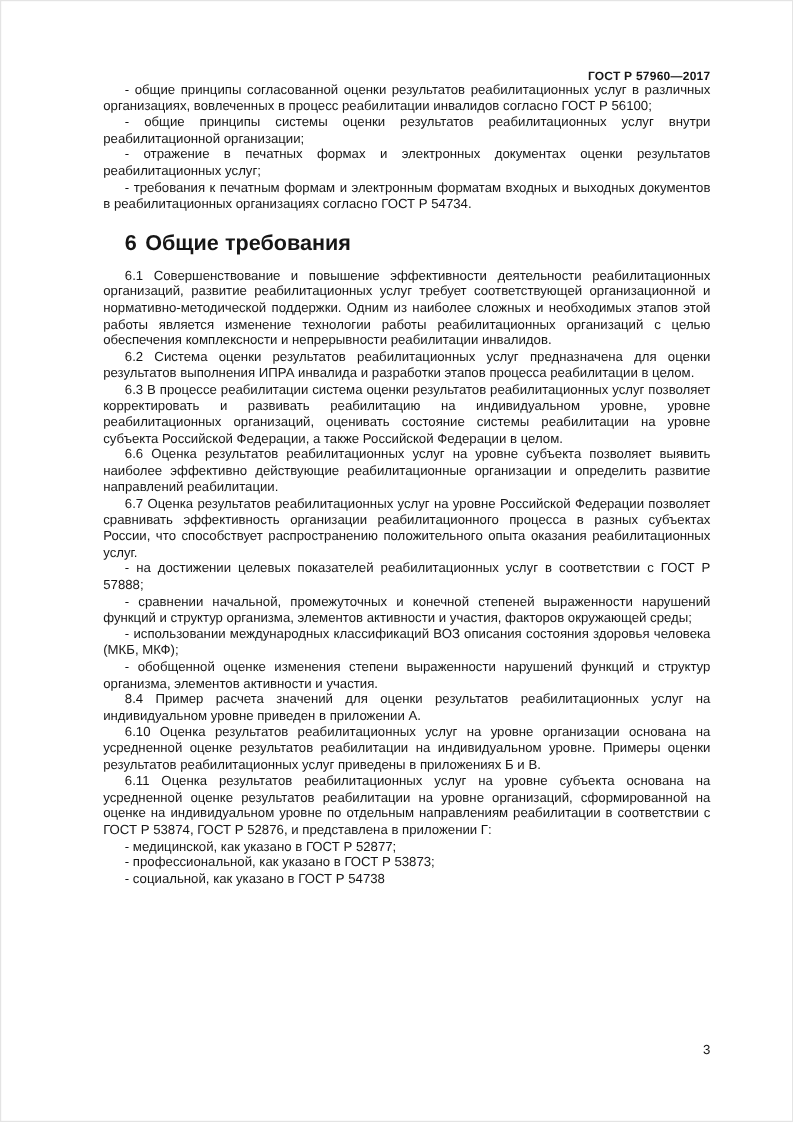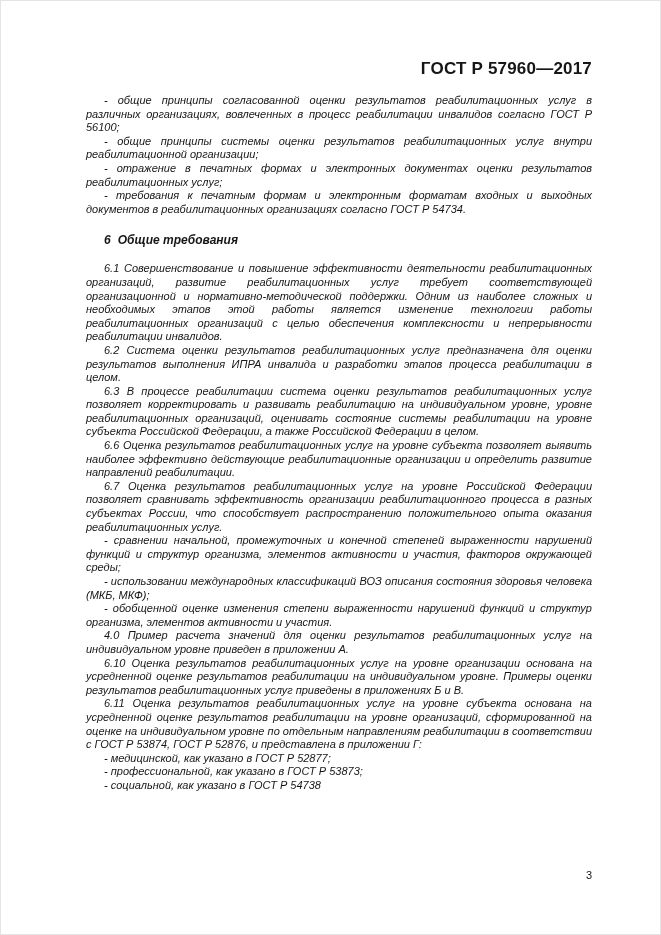--- a/index.html
+++ b/index.html
@@ -18,39 +18,38 @@
     color: #161616;
     overflow: hidden;
   }
   .doc-header {
     position: absolute;
     top: 58px;
     left: 85px;
     width: 506px;
     text-align: right;
     font-weight: bold;
-    font-size: 17px;
+    font-size: 10px;
     letter-spacing: 0.2px;
   }
   .body-text {
     position: absolute;
-    top: 93px;
+    top: 68px;
     left: 85px;
     width: 506px;
     font-size: 11px;
     line-height: 13.6px;
     text-align: justify;
-    font-style: italic;
   }
   .para {
     margin: 0;
     text-indent: 18px;
   }
   .section-heading {
-    font-size: 12px;
+    font-size: 18px;
     font-weight: bold;
     margin: 17px 0 15px 0;
     text-indent: 18px;
     text-align: left;
     line-height: 14px;
   }
   .section-heading .sec-num {
     margin-right: 7px;
   }
   .page-number {
@@ -81,24 +80,25 @@
     <h2 class="section-heading">
       <span class="sec-num">6</span><span>Общие требования</span>
     </h2>
 
     <div>
         <p class="para">6.1  Совершенствование и повышение эффективности деятельности реабилитационных организаций, развитие реабилитационных услуг требует соответствующей организационной и нормативно-методической поддержки. Одним из наиболее сложных и необходимых этапов этой работы является изменение технологии работы реабилитационных организаций с целью обеспечения комплексности и непрерывности реабилитации инвалидов.</p>
         <p class="para">6.2  Система оценки результатов реабилитационных услуг предназначена для оценки результатов выполнения ИПРА инвалида и разработки этапов процесса реабилитации в целом.</p>
         <p class="para">6.3  В процессе реабилитации система оценки результатов реабилитационных услуг позволяет корректировать и развивать реабилитацию на индивидуальном уровне, уровне реабилитационных организаций, оценивать состояние системы реабилитации на уровне субъекта Российской Федерации, а также Российской Федерации в целом.</p>
         <p class="para">6.6  Оценка результатов реабилитационных услуг на уровне субъекта позволяет выявить наиболее эффективно действующие реабилитационные организации и определить развитие направлений реабилитации.</p>
         <p class="para">6.7  Оценка результатов реабилитационных услуг на уровне Российской Федерации позволяет сравнивать эффективность организации реабилитационного процесса в разных субъектах России, что способствует распространению положительного опыта оказания реабилитационных услуг.</p>
+        <p class="para">- на достижении целевых показателей реабилитационных услуг в соответствии с ГОСТ Р 57888;</p>
         <p class="para">- сравнении начальной, промежуточных и конечной степеней выраженности нарушений функций и структур организма, элементов активности и участия, факторов окружающей среды;</p>
         <p class="para">- использовании международных классификаций ВОЗ описания состояния здоровья человека (МКБ, МКФ);</p>
         <p class="para">- обобщенной оценке изменения степени выраженности нарушений функций и структур организма, элементов активности и участия.</p>
-        <p class="para">4.0  Пример расчета значений для оценки результатов реабилитационных услуг на индивидуальном уровне приведен в приложении А.</p>
+        <p class="para">8.4  Пример расчета значений для оценки результатов реабилитационных услуг на индивидуальном уровне приведен в приложении А.</p>
         <p class="para">6.10  Оценка результатов реабилитационных услуг на уровне организации основана на усредненной оценке результатов реабилитации на индивидуальном уровне. Примеры оценки результатов реабилитационных услуг приведены в приложениях Б и В.</p>
         <p class="para">6.11  Оценка результатов реабилитационных услуг на уровне субъекта основана на усредненной оценке результатов реабилитации на уровне организаций, сформированной на оценке на индивидуальном уровне по отдельным направлениям реабилитации в соответствии с ГОСТ Р 53874, ГОСТ Р 52876, и представлена в приложении Г:</p>
         <p class="para">- медицинской, как указано в ГОСТ Р 52877;</p>
         <p class="para">- профессиональной, как указано в ГОСТ Р 53873;</p>
         <p class="para">- социальной, как указано в ГОСТ Р 54738</p>
       </div>
 
   </div>
 
   <div class="page-number">3</div>

